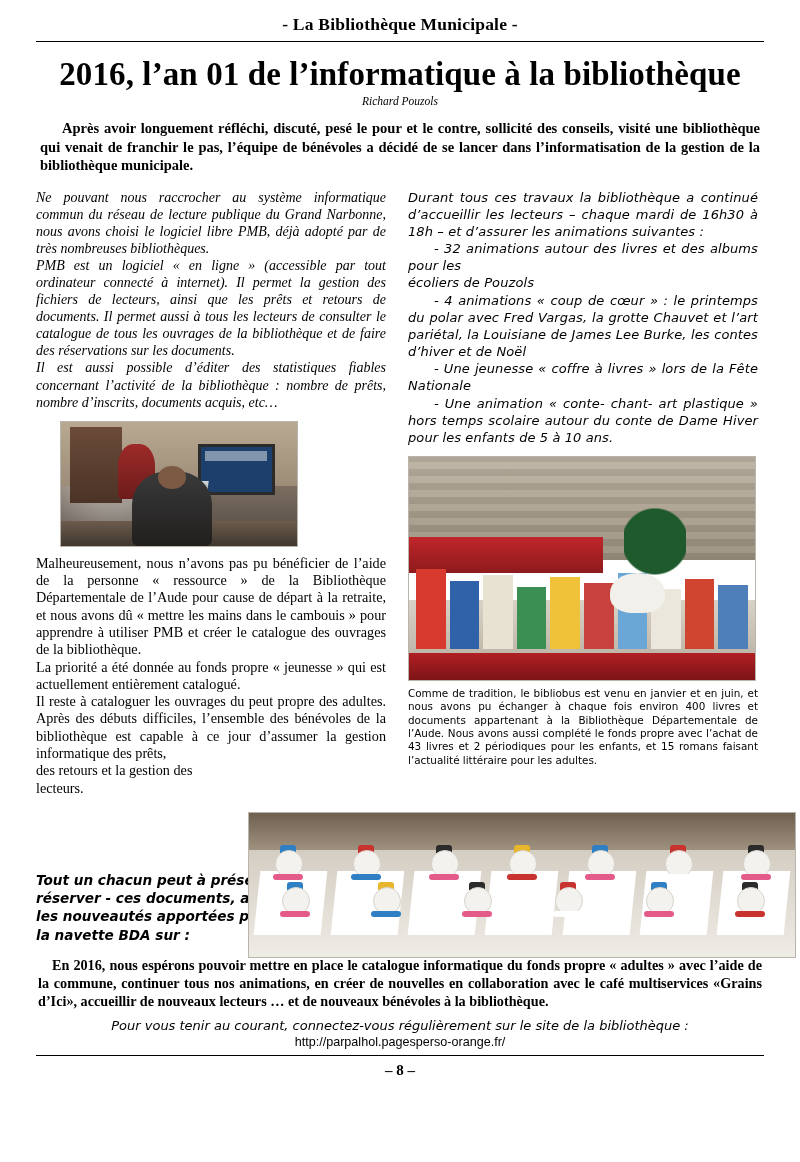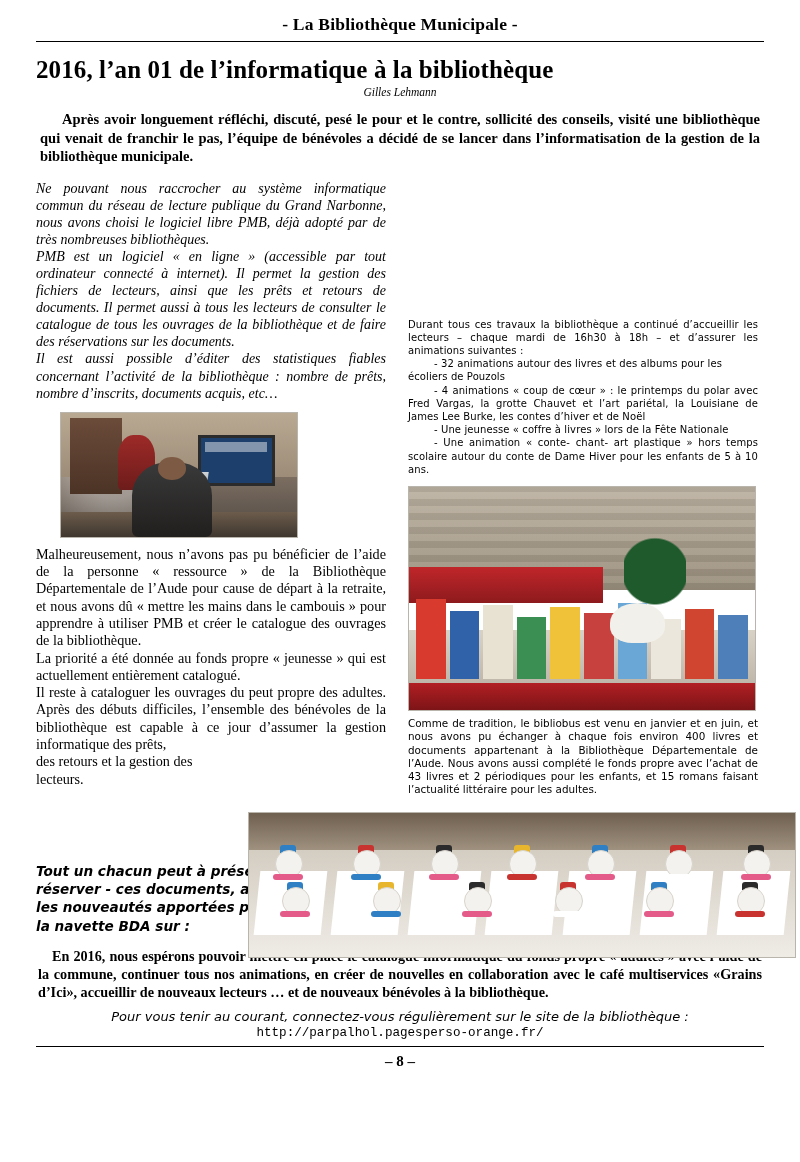--- a/index.html
+++ b/index.html
@@ -37,21 +37,22 @@
   .rule {
     border-bottom: 1.4px solid #000;
     margin: 0 0 14px 0;
   }
   .rule-bottom {
     border-bottom: 1.2px solid #000;
     margin: 6px 0 6px 0;
   }
 
   .title {
-    font-size: 25px;
+    text-align: center;
+    font-size: 33px;
     font-weight: bold;
     letter-spacing: 0.1px;
     margin: 4px 0 2px 0;
   }
   .byline {
     text-align: center;
     font-size: 11.5px;
     font-style: italic;
     margin-bottom: 12px;
   }
@@ -62,40 +63,41 @@
     text-align: justify;
     line-height: 1.28;
     margin: 0 4px 14px 4px;
     text-indent: 22px;
   }
 
   
   .cols {
     display: flex;
     gap: 22px;
-    align-items: center;
+    align-items: flex-start;
   }
   .col-left { width: 350px; }
   .col-right { width: 350px; }
 
   .italic-body {
     font-style: italic;
     font-size: 14px;
     line-height: 1.22;
     text-align: justify;
     margin: 0;
   }
   .italic-body p { margin: 0; }
 
   .hand {
     font-family: "DejaVu Sans", sans-serif;
-    font-size: 10px;
+    font-size: 13px;
     line-height: 1.32;
     text-align: justify;
     letter-spacing: 0.1px;
+    font-style: italic;
   }
   .hand p { margin: 0; }
   .hand .ind2 { text-indent: 26px; }
 
   .body-text {
     font-size: 14.2px;
     line-height: 1.22;
     text-align: justify;
   }
   .body-text p { margin: 0; }
@@ -135,21 +137,21 @@
   }
 
   .footer-note {
     font-family: "DejaVu Sans", sans-serif;
     font-style: italic;
     font-size: 13px;
     text-align: center;
     margin-top: 6px;
   }
   .footer-url {
-    font-family: Liberation Mono, monospace;
+    font-family: Liberation Sans, sans-serif;
     font-size: 12.6px;
     text-align: center;
     margin-top: 2px;
   }
   .pagenum {
     text-align: center;
     font-size: 15px;
     font-weight: bold;
     margin-top: 6px;
   }
@@ -283,21 +285,21 @@
 </style>
 </head>
 <body>
 
 <div class="page">
 
   <div class="masthead">- La Bibliothèque Municipale -</div>
   <div class="rule"></div>
 
   <div class="title">2016, l’an 01 de l’informatique à la bibliothèque</div>
-  <div class="byline">Gilles Lehmann</div>
+  <div class="byline">Richard Pouzols</div>
 
   <div class="lede">Après avoir longuement réfléchi, discuté, pesé le pour et le contre, sollicité des conseils, visité une bibliothèque qui venait de franchir le pas, l’équipe de bénévoles a décidé de se lancer dans l’informatisation de la gestion de la bibliothèque municipale.</div>
 
   <div class="cols">
 
     <div class="col-left">
 
       <div class="italic-body">
         <p>Ne pouvant nous raccrocher au système informatique commun du réseau de lecture publique du Grand Narbonne, nous avons choisi le logiciel libre PMB, déjà adopté par de très nombreuses bibliothèques.</p>
         <p>PMB est un logiciel « en ligne » (accessible par tout ordinateur connecté à internet). Il permet la gestion des fichiers de lecteurs, ainsi que les prêts et retours de documents. Il permet aussi à tous les lecteurs de consulter le catalogue de tous les ouvrages de la bibliothèque et de faire des réservations sur les documents.</p>

